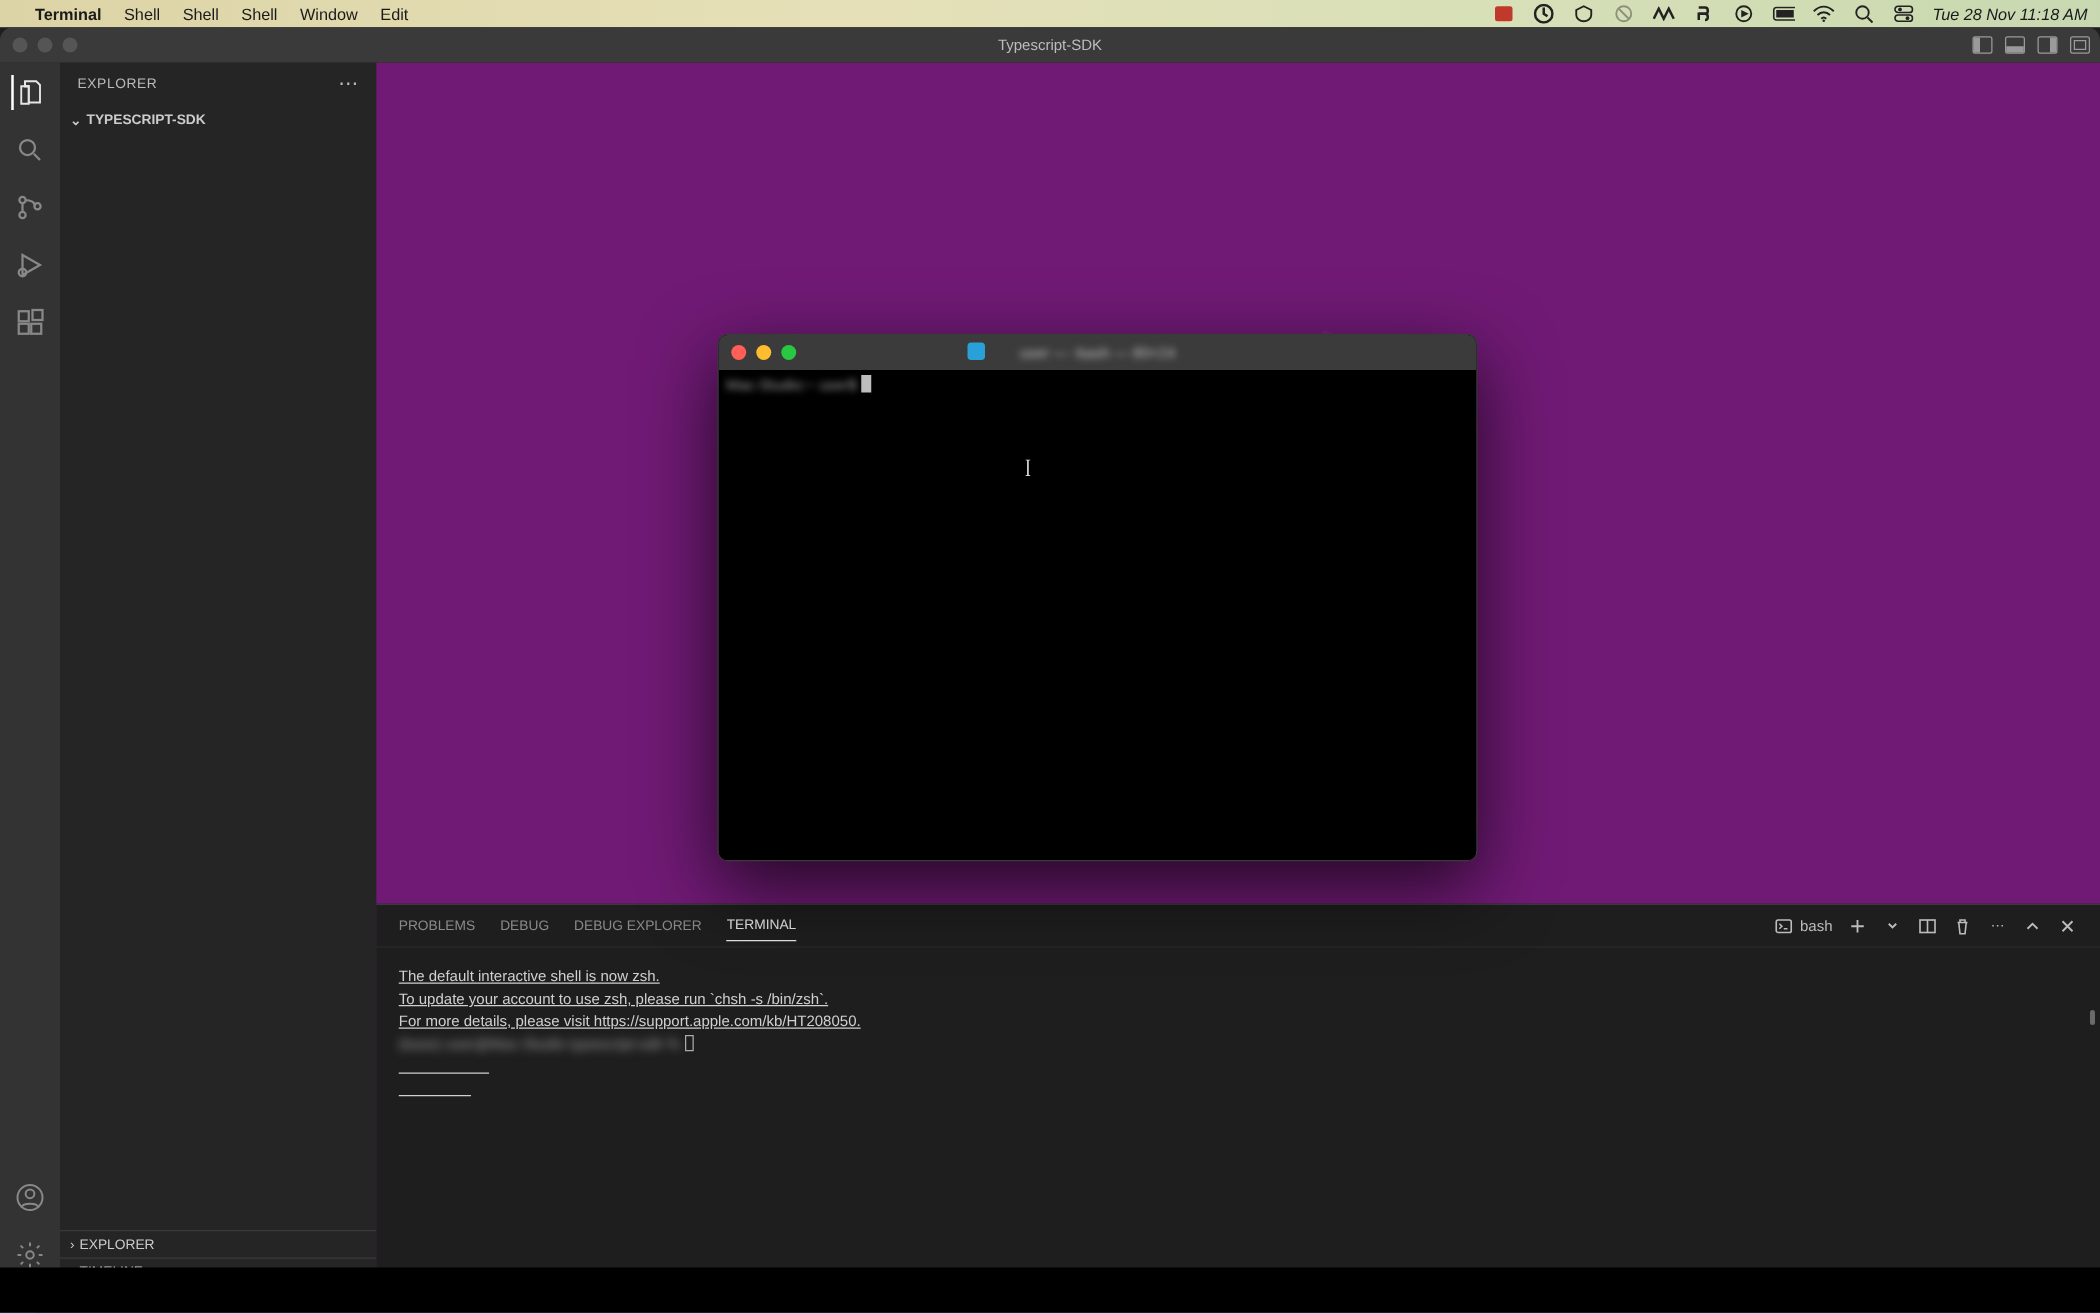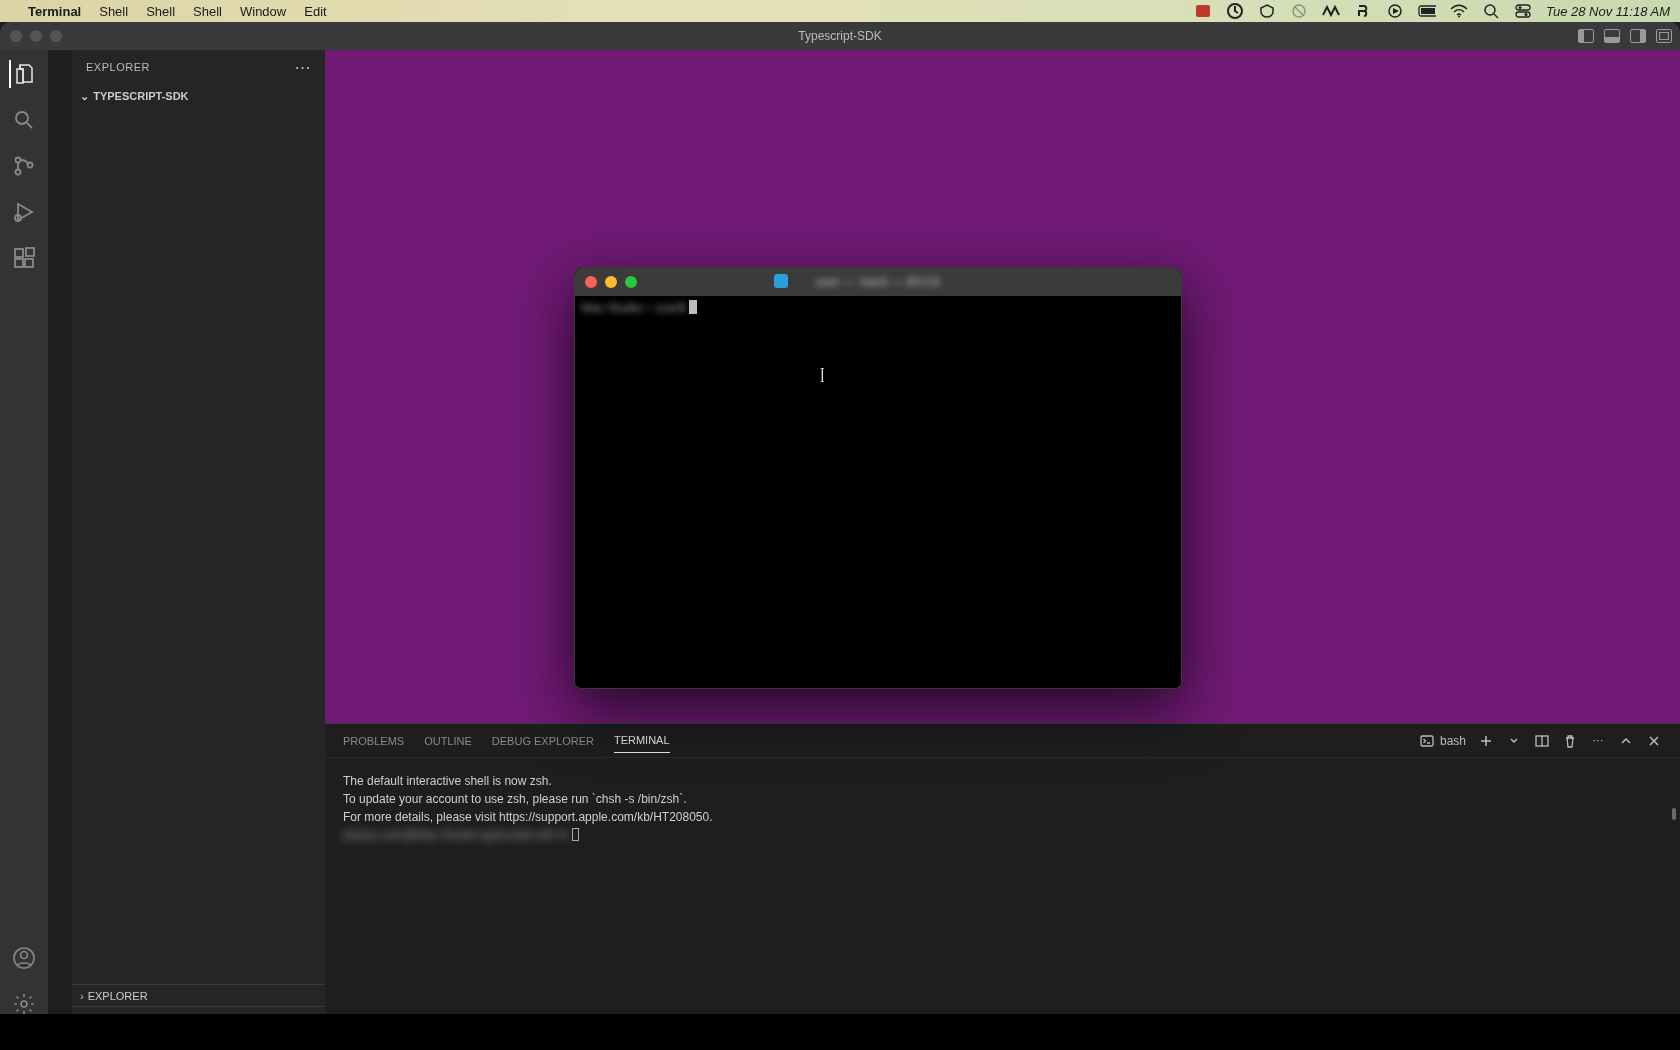--- a/index.html
+++ b/index.html
@@ -63,21 +63,20 @@
   }
   .activitybar .ai { width: 28px; height: 28px; display:flex; align-items:center; justify-content:center; color:#888; }
   .activitybar .ai.active { color:#e6e6e6; border-left: 2px solid #fff; margin-left:-2px; padding-left:2px;}
   .activitybar .spacer { flex:1; }
 
   .sidebar {
     width: 253px;
     background: #252526;
     display: flex;
     flex-direction: column;
-    margin-left: 24px;
   }
   .sidebar .header {
     height: 34px; display:flex; align-items:center; justify-content:space-between;
     padding: 0 14px; font-size: 11px; letter-spacing: 0.5px; color:#bbbbbb;
   }
   .sidebar .header .dots { color:#bbbbbb; font-size:16px; }
   .sidebar .section-title {
     height: 24px; display:flex; align-items:center; gap:4px; padding: 0 8px;
     font-size: 11px; font-weight:700; color:#ccc;
   }
@@ -99,21 +98,21 @@
     height: 34px; display:flex; align-items:center; gap:20px; padding:0 18px; color:#8a8a8a; font-size:11px;
     border-bottom:1px solid #2a2a2a;
   }
   .panel .tabs .tab { cursor:pointer; padding: 6px 0;}
   .panel .tabs .tab.active { color:#e6e6e6; border-bottom:1px solid #e6e6e6; }
   .panel .tabs .right { margin-left:auto; display:flex; align-items:center; gap:12px; color:#bcbcbc; }
   .panel .tabs .right .shell { display:flex; align-items:center; gap:6px; font-size:12px;}
   .panel .tabs .right .ic { width:16px; height:16px; display:flex; align-items:center; justify-content:center; }
   .panel .content {
     flex:1; padding: 14px 18px; font-family: Menlo, Consolas, monospace; font-size:12px; color:#d0d0d0; line-height:1.5;
-    position:relative; white-space:pre;
+    position:relative; white-space:pre;text-decoration:underline;
   }
   .panel .content .blurred-prompt {
     display:inline-block; filter: blur(4px); color:#9a9a9a;
   }
   .panel .content .cursor-box {
     display:inline-block; width:7px; height:13px; border:1px solid #aaa;
     vertical-align: -2px; margin-left:4px;
   }
   .panel .content .scrollthumb {
     position:absolute; right:4px; top:50px; width:4px; height:12px; background:#6a6a6a; border-radius:2px;
@@ -351,21 +350,21 @@
         <div class="watermark">
           <svg width="300" height="300" viewBox="0 0 100 100">
               <path fill="#fff" d="M73 10L40 42 20 27l-8 4v38l8 4 20-15 33 32 17-8V18zM20 58V42l12 8zm53 15L45 50l28-23z"></path>
             </svg>
         </div>
       </div>
 
       <div class="panel">
         <div class="tabs">
           <span class="tab">PROBLEMS</span>
-          <span class="tab">OUTLINE</span>
+          <span class="tab">DEBUG</span>
           <span class="tab">DEBUG EXPLORER</span>
           <span class="tab active">TERMINAL</span>
           <div class="right">
             <span class="shell">
               <svg width="14" height="14" fill="none" stroke="#bcbcbc" stroke-width="1.3">
                   <rect x="1" y="2" width="12" height="10" rx="1.5"></rect>
                   <path d="M3.5 5l2 2-2 2M7 9h3"></path>
                 </svg>
               <span>bash</span>
             </span>

